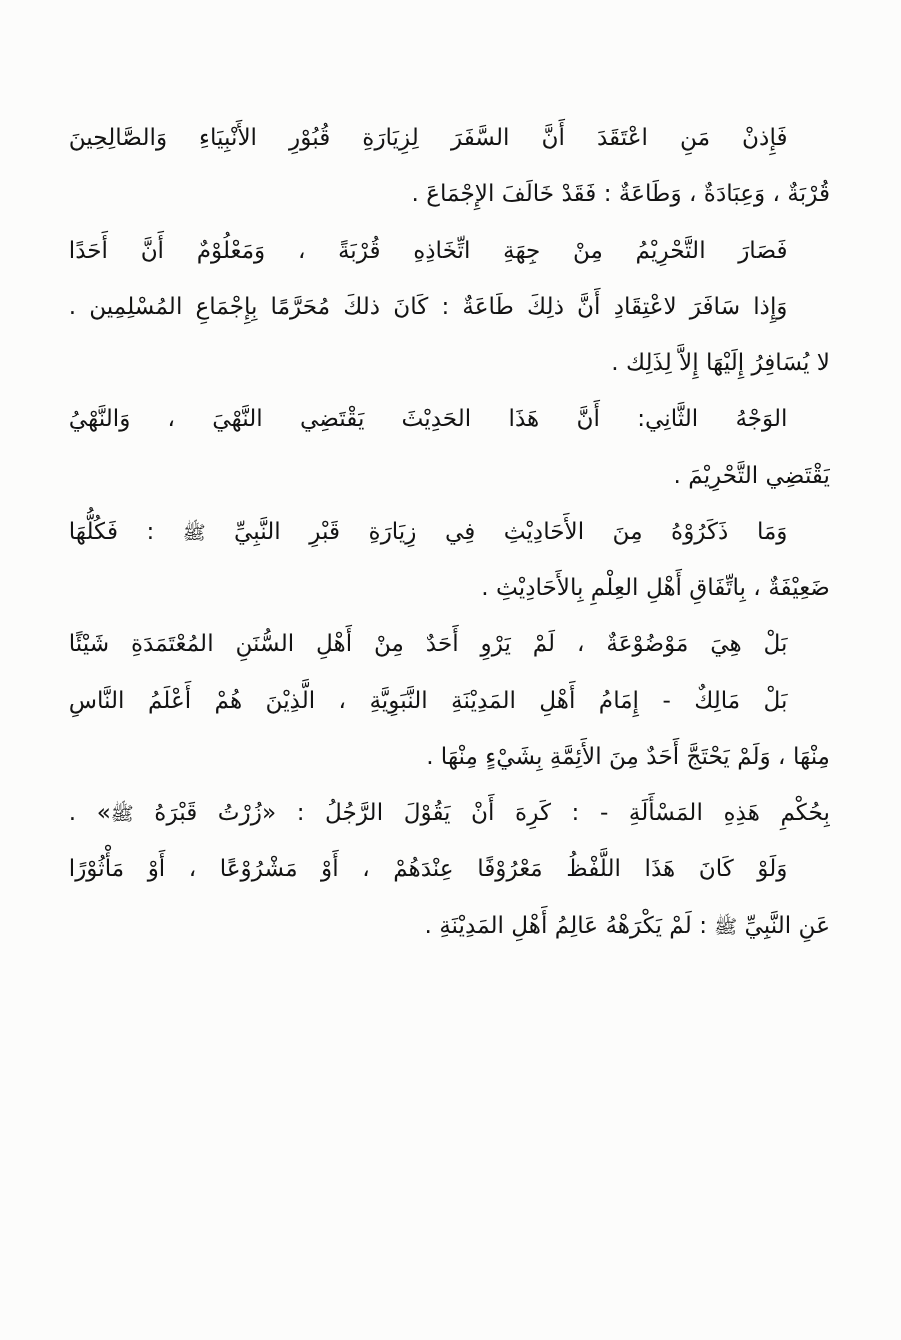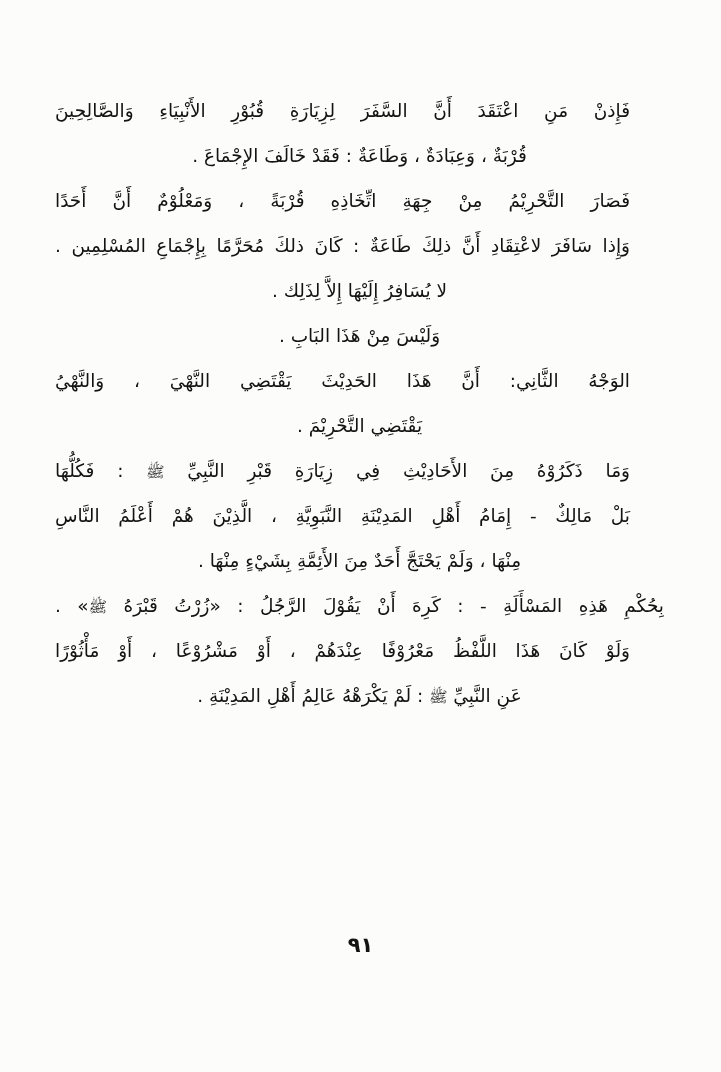--- a/index.html
+++ b/index.html
@@ -37,21 +37,21 @@
     overflow: hidden;
     height: 45px;
   }
   
   .line.fill {
     text-align: justify;
     text-align-last: justify;
   }
   
   .line.ragged {
-    text-align: center;
+    text-align: right;
   }
   
   .line.indent {
     padding-right: 34px;
   }
   .lead {
     font-weight: normal;
   }
   
   .saw {
@@ -74,35 +74,35 @@
 
 <div class="sheet">
 
   <div class="text-block">
 
     <div class="line fill indent">فَإِذنْ مَنِ اعْتَقَدَ أَنَّ السَّفَرَ لِزِيَارَةِ قُبُوْرِ الأَنْبِيَاءِ وَالصَّالِحِينَ</div>
     <div class="line ragged">قُرْبَةٌ ، وَعِبَادَةٌ ، وَطَاعَةٌ : فَقَدْ خَالَفَ الإِجْمَاعَ .</div>
     <div class="line fill indent">فَصَارَ التَّحْرِيْمُ مِنْ جِهَةِ اتِّخَاذِهِ قُرْبَةً ، وَمَعْلُوْمٌ أَنَّ أَحَدًا</div>
     <div class="line fill indent">وَإِذا سَافَرَ لاعْتِقَادِ أَنَّ ذلِكَ طَاعَةٌ : كَانَ ذلكَ مُحَرَّمًا بِإِجْمَاعِ المُسْلِمِين .</div>
     <div class="line ragged">لا يُسَافِرُ إِلَيْهَا إِلاَّ لِذَلِك .</div>
-    <div class="line ragged">وَلَيْسَ مِنْ هَذَا البَابِ .</div>
 
     <div class="line fill indent"><span class="lead">الوَجْهُ الثَّانِي:</span><span> أَنَّ هَذَا الحَدِيْثَ يَقْتَضِي النَّهْيَ ، وَالنَّهْيُ</span></div>
 
     <div class="line ragged">يَقْتَضِي التَّحْرِيْمَ .</div>
 
     <div class="line fill indent"><span>وَمَا ذَكَرُوْهُ مِنَ الأَحَادِيْثِ فِي زِيَارَةِ قَبْرِ النَّبِيِّ </span><span class="saw">ﷺ</span><span> : فَكُلُّهَا</span></div>
 
+    <div class="line ragged">ضَعِيْفَةٌ ، بِاتِّفَاقِ أَهْلِ العِلْمِ بِالأَحَادِيْثِ .</div>
+    <div class="line fill indent">بَلْ هِيَ مَوْضُوْعَةٌ ، لَمْ يَرْوِ أَحَدٌ مِنْ أَهْلِ السُّنَنِ المُعْتَمَدَةِ شَيْئًا</div>
     <div class="line fill indent">بَلْ مَالِكٌ - إِمَامُ أَهْلِ المَدِيْنَةِ النَّبَوِيَّةِ ، الَّذِيْنَ هُمْ أَعْلَمُ النَّاسِ</div>
     <div class="line ragged">مِنْهَا ، وَلَمْ يَحْتَجَّ أَحَدٌ مِنَ الأَئِمَّةِ بِشَيْءٍ مِنْهَا .</div>
 
     <div class="line fill"><span>بِحُكْمِ هَذِهِ المَسْأَلَةِ - : كَرِهَ أَنْ يَقُوْلَ الرَّجُلُ : «زُرْتُ قَبْرَهُ </span><span class="saw">ﷺ</span><span>» .</span></div>
 
     <div class="line fill indent">وَلَوْ كَانَ هَذَا اللَّفْظُ مَعْرُوْفًا عِنْدَهُمْ ، أَوْ مَشْرُوْعًا ، أَوْ مَأْثُوْرًا</div>
 
     <div class="line ragged"><span>عَنِ النَّبِيِّ </span><span class="saw">ﷺ</span><span> : لَمْ يَكْرَهْهُ عَالِمُ أَهْلِ المَدِيْنَةِ .</span></div>
 
 
   </div>
 
-  <div class="page-number">٩١</div>
 
 </div>
 
 </body></html>

